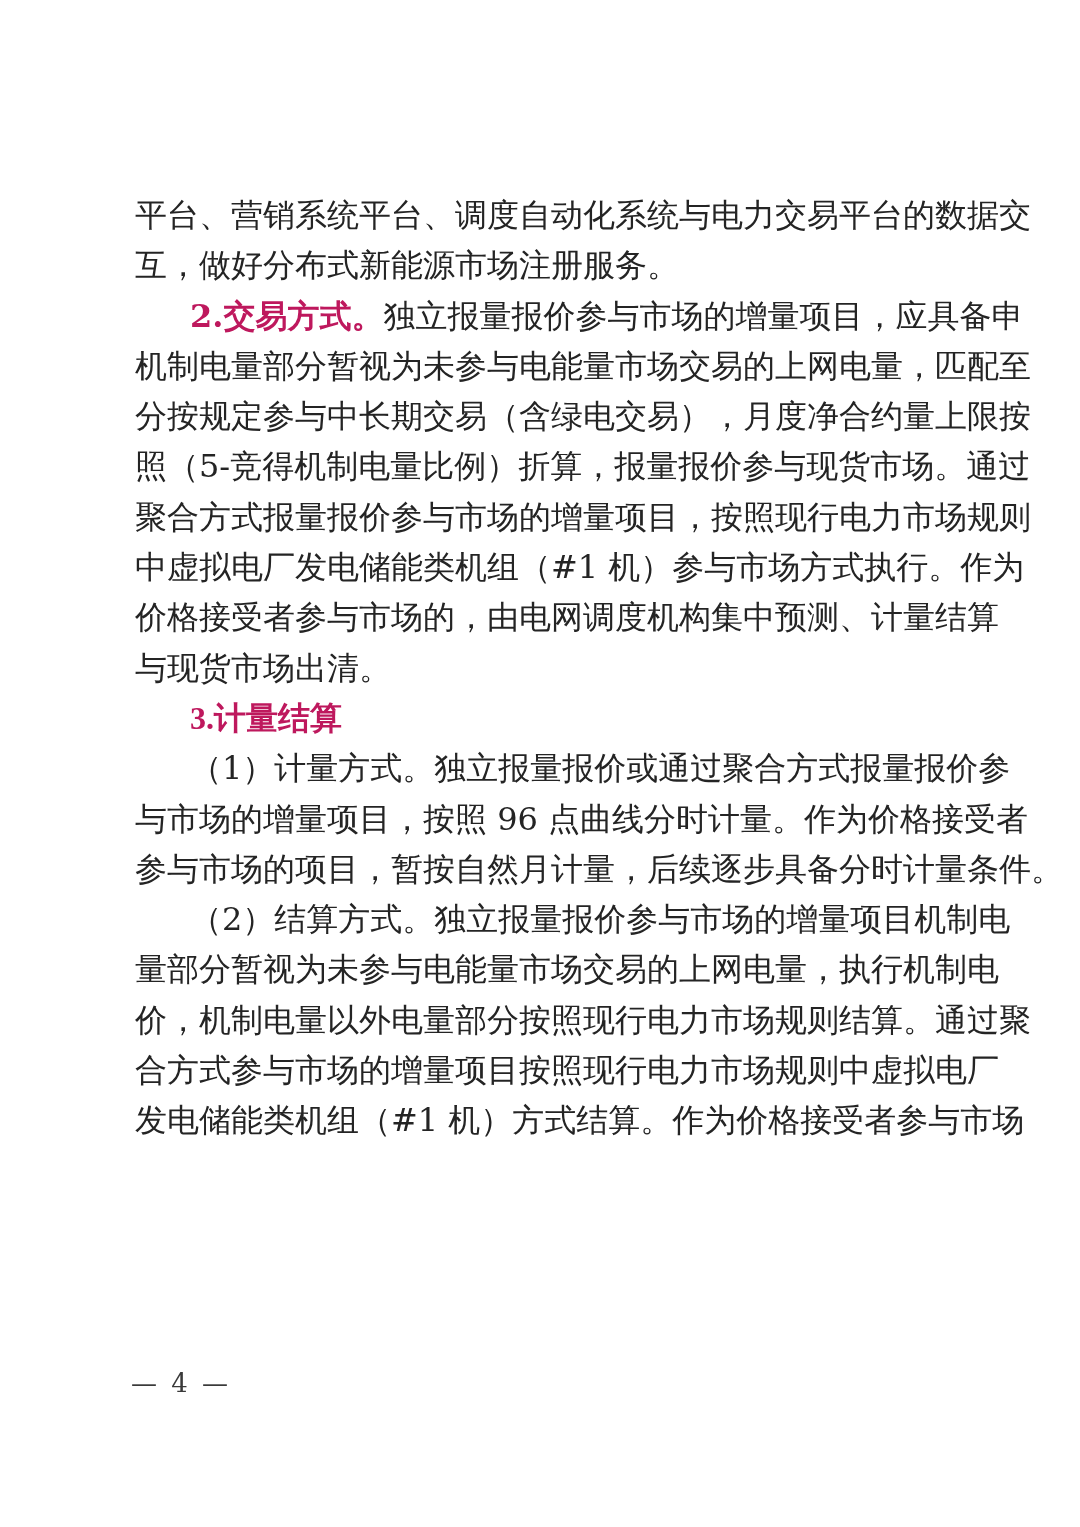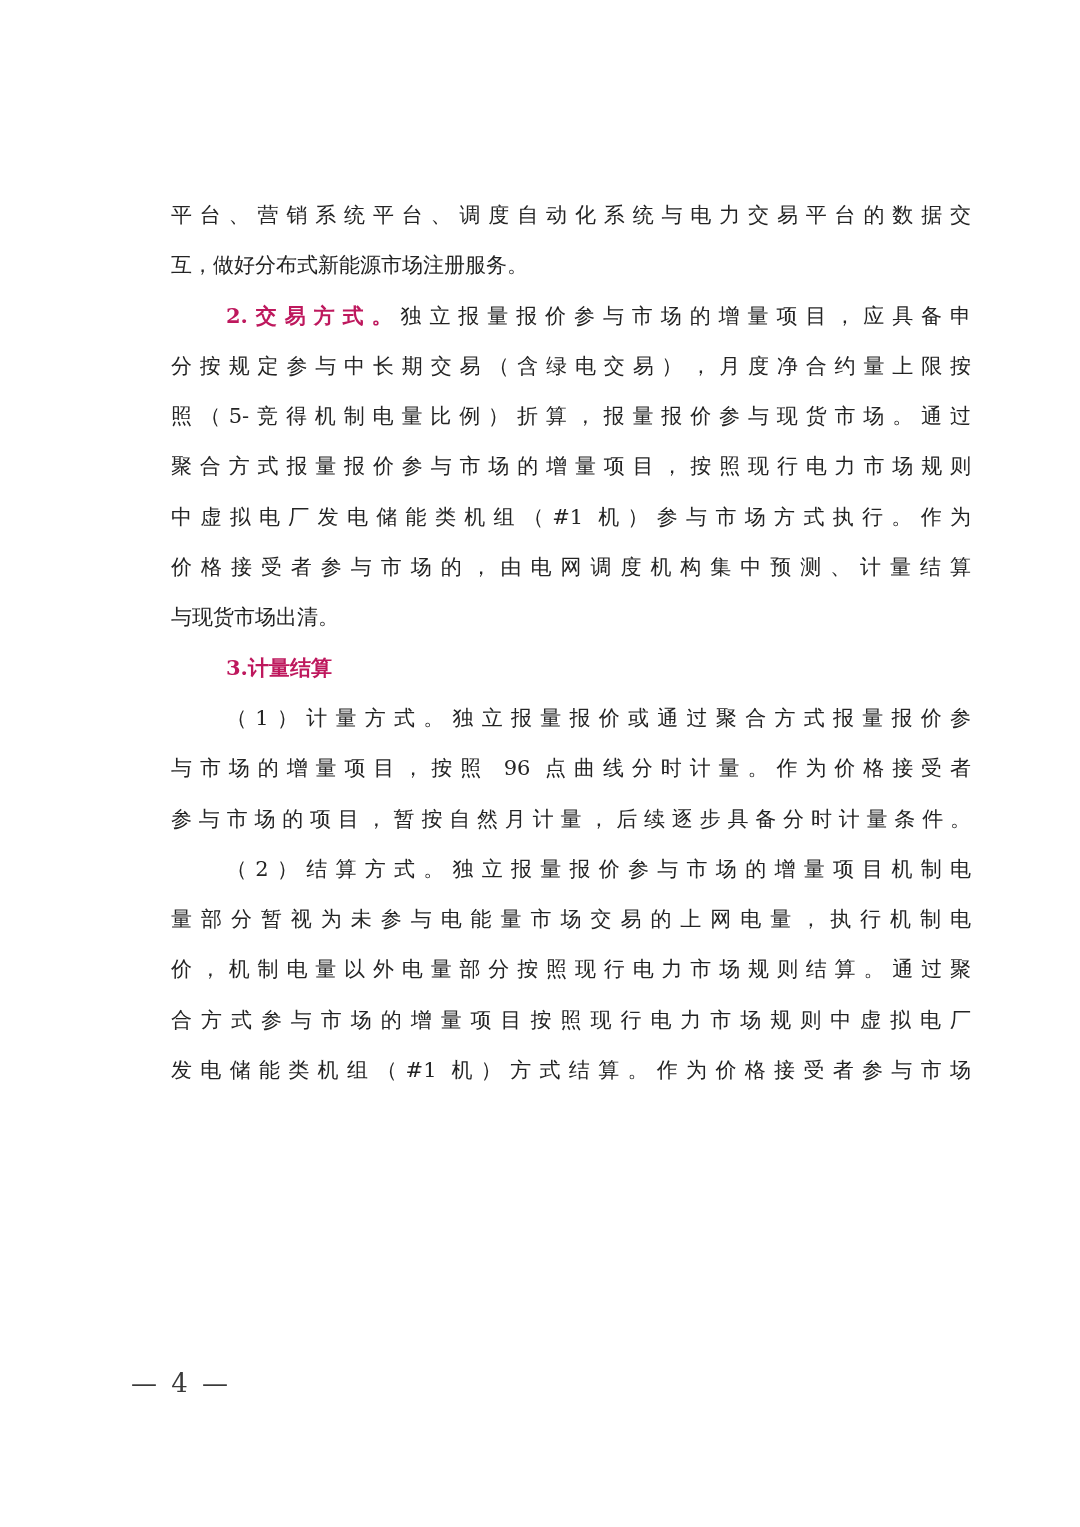--- a/index.html
+++ b/index.html
@@ -20,32 +20,32 @@
   .text-block {
     position: absolute;
     left: 135px;
     top: 190px;
     width: 800px;
   }
   .line {
     width: 800px;
     height: 50.3px;
     line-height: 50.3px;
-    font-size: 21px;
+    font-size: 32px;
     letter-spacing: 0;
     text-align: justify;
     text-align-last: justify;
     text-justify: inter-character;
     white-space: nowrap;
     color: #242424;
-    margin-left: 36px;
   }
   .line.nojust {
     text-align: left;
     text-align-last: left;
+    font-family: Liberation Serif, serif;
   }
   .line.indent {
     padding-left: 55px;
     width: 745px;
   }
   .seg { display: inline; }
   .seg.bold {
     font-weight: 700;
     color: #be185d;
   }
@@ -61,20 +61,21 @@
   }
 </style>
 </head>
 <body>
 
 <div class="page">
   <div class="text-block">
       <div class="line"><span class="seg">平台、营销系统平台、调度自动化系统与电力交易平台的数据交</span></div>
       <div class="line nojust"><span class="seg">互，做好分布式新能源市场注册服务。</span></div>
       <div class="line indent"><span class="seg bold">2.交易方式。</span><span class="seg">独立报量报价参与市场的增量项目，应具备申</span></div>
+      <div class="line"><span class="seg">机制电量部分暂视为未参与电能量市场交易的上网电量，匹配至</span></div>
       <div class="line"><span class="seg">分按规定参与中长期交易（含绿电交易），月度净合约量上限按</span></div>
       <div class="line"><span class="seg">照（5-竞得机制电量比例）折算，报量报价参与现货市场。通过</span></div>
       <div class="line"><span class="seg">聚合方式报量报价参与市场的增量项目，按照现行电力市场规则</span></div>
       <div class="line"><span class="seg">中虚拟电厂发电储能类机组（#1 机）参与市场方式执行。作为</span></div>
       <div class="line"><span class="seg">价格接受者参与市场的，由电网调度机构集中预测、计量结算</span></div>
       <div class="line nojust"><span class="seg">与现货市场出清。</span></div>
       <div class="line indent nojust"><span class="seg bold">3.计量结算</span></div>
       <div class="line indent"><span class="seg">（1）计量方式。独立报量报价或通过聚合方式报量报价参</span></div>
       <div class="line"><span class="seg">与市场的增量项目，按照 96 点曲线分时计量。作为价格接受者</span></div>
       <div class="line"><span class="seg">参与市场的项目，暂按自然月计量，后续逐步具备分时计量条件。</span></div>

